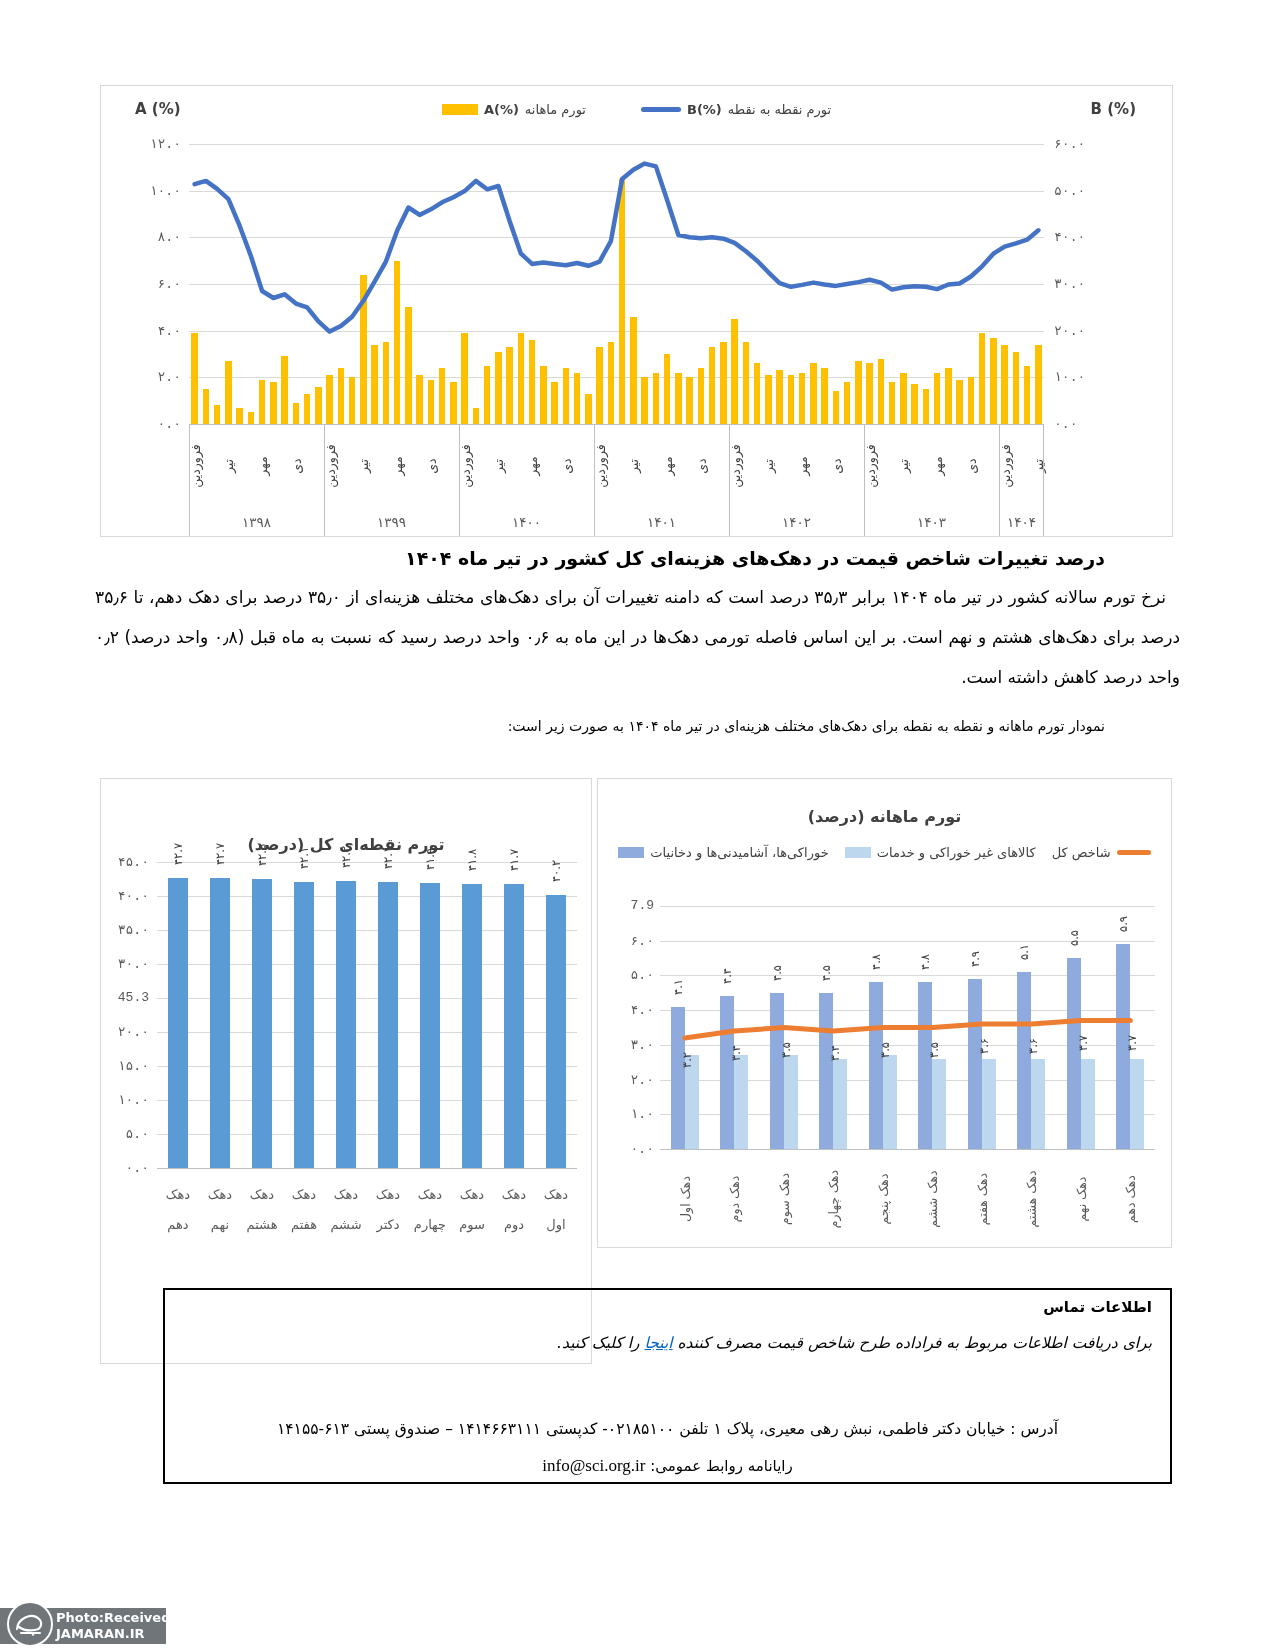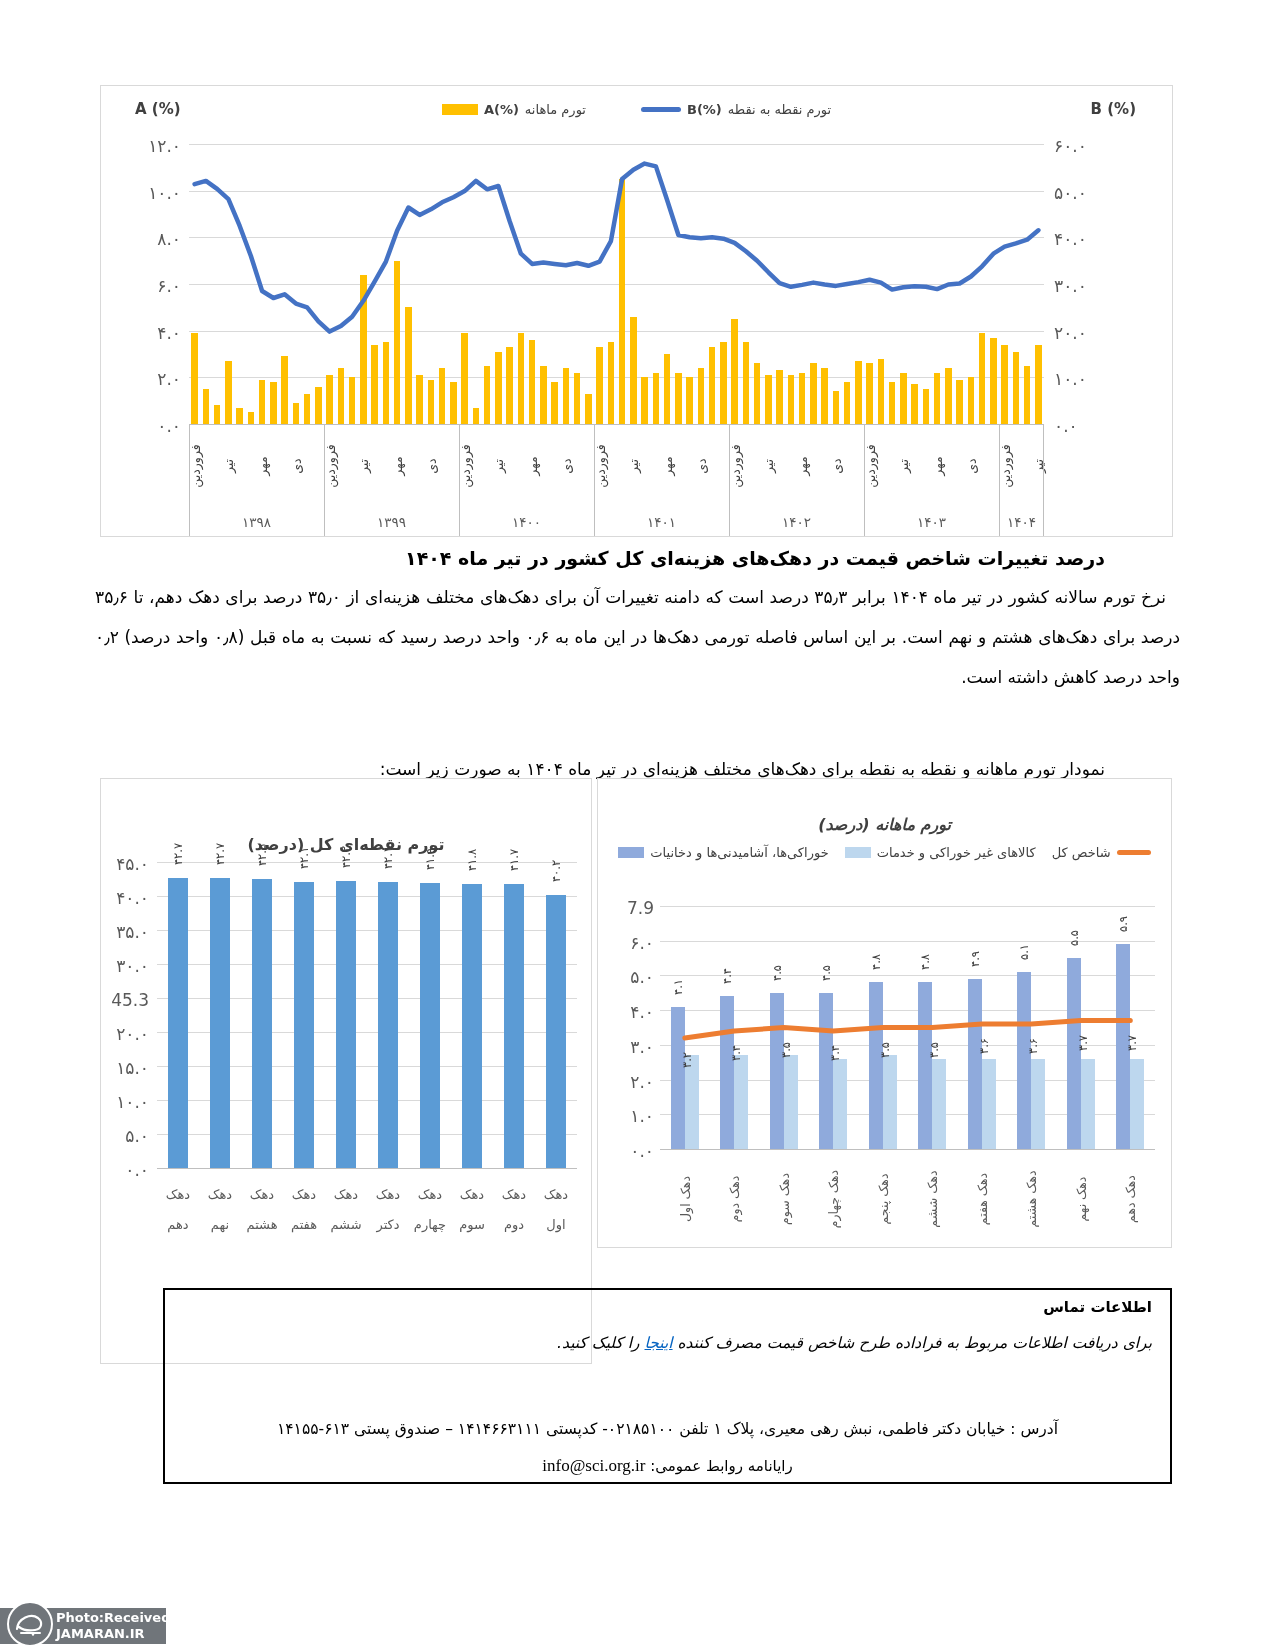--- a/index.html
+++ b/index.html
@@ -1,35 +1,35 @@
 <!DOCTYPE html>
 <html lang="fa"><head>
 <meta charset="utf-8">
 <style>
   html,body{margin:0;padding:0;background:#fff;}
   #page{position:relative;width:1275px;height:1650px;background:#fff;overflow:hidden;
         font-family:"DejaVu Sans",sans-serif;color:#000;}
   .panel{position:absolute;background:#fff;border:1px solid #D9D9D9;box-sizing:border-box;}
   .plot{position:absolute;border-bottom:1px solid #BFBFBF;}
   .grid{position:absolute;left:0;right:0;height:1px;background:#D9D9D9;}
-  .tick{position:absolute;font-size:17px;color:#595959;white-space:nowrap;}
+  .tick{position:absolute;font-size:13px;color:#595959;white-space:nowrap;font-family:Liberation Mono, monospace;}
   .tick.r{text-align:right;}
   .rlab{position:absolute;white-space:nowrap;transform:translate(-50%,-50%) rotate(-90deg);
         font-size:11.5px;color:#404040;direction:rtl;}
   .axis-title{position:absolute;font-size:15px;font-weight:bold;color:#404040;}
   .legend-row{position:absolute;display:flex;justify-content:center;align-items:center;}
   .legend-item{display:flex;align-items:center;gap:6px;font-size:13px;color:#404040;}
   .vline{position:absolute;width:1px;background:#BFBFBF;}
   .chart-title{position:absolute;left:0;right:0;text-align:center;font-size:16px;
                font-weight:bold;color:#404040;direction:rtl;}
   .rtl{direction:rtl;}
   #heading{position:absolute;top:547px;right:170px;font-size:19px;font-weight:bold;direction:rtl;}
   #paragraph{position:absolute;top:578px;right:95px;left:95px;direction:rtl;text-align:justify;
              font-size:17px;line-height:2.35;text-indent:14px;}
-  #note{position:absolute;top:718px;right:170px;direction:rtl;font-size:17px;margin-top:41px;}
+  #note{position:absolute;top:718px;right:170px;direction:rtl;font-size:14px;}
   #contact-box{position:absolute;left:163px;top:1288px;width:1009px;height:196px;
                border:2px solid #000;box-sizing:border-box;}
   #contact-title{position:absolute;top:8px;right:18px;font-size:15px;font-weight:bold;direction:rtl;}
   #contact-line{position:absolute;top:44px;right:18px;font-size:15.5px;direction:rtl;font-style:italic;}
   #contact-line a{color:#0563C1;text-decoration:underline;cursor:pointer;}
   #contact-address{position:absolute;top:130px;left:0;right:0;text-align:center;font-size:15.5px;direction:rtl;}
   #contact-email{position:absolute;top:166px;left:0;right:0;text-align:center;font-size:15px;direction:rtl;}
   #contact-email .mail{font-family:"Liberation Serif",serif;font-size:17px;direction:ltr;unicode-bidi:embed;}
   #watermark{position:absolute;left:0;top:1608px;width:166px;height:36px;background:#70757A;}
   #watermark .wm-text{position:absolute;left:56px;top:2px;color:#fff;font-weight:bold;
@@ -289,21 +289,21 @@
       <div class="tick r" style="left: 2px; width: 46px; top: 177px;">۳۰.۰</div>
       <div class="tick r" style="left: 2px; width: 46px; top: 211px;">45.3</div>
       <div class="tick r" style="left: 2px; width: 46px; top: 245px;">۲۰.۰</div>
       <div class="tick r" style="left: 2px; width: 46px; top: 279px;">۱۵.۰</div>
       <div class="tick r" style="left: 2px; width: 46px; top: 313px;">۱۰.۰</div>
       <div class="tick r" style="left: 2px; width: 46px; top: 347px;">۵.۰</div>
       <div class="tick r" style="left: 2px; width: 46px; top: 381px;">۰.۰</div>
     </div>
 
   <div class="panel" id="right-panel" style="left:597px;top:778px;width:575px;height:470px;">
-    <div class="chart-title" style="top:36px;font-style:italic;">تورم ماهانه (درصد)</div>
+    <div class="chart-title" style="top:28px;">تورم ماهانه (درصد)</div>
     <div class="legend-row" id="right-legend" style="left: 0px; right: 0px; top: 66px; gap: 16px; font-size: 12.5px;">
         <div class="legend-item">
           <div style="width: 26px; height: 11px; background: rgb(143, 170, 220);"></div>
           <div class="rtl">خوراکی‌ها، آشامیدنی‌ها و دخانیات</div>
         </div>
         <div class="legend-item">
           <div style="width: 26px; height: 11px; background: rgb(189, 215, 238);"></div>
           <div class="rtl">کالاهای غیر خوراکی و خدمات</div>
         </div>
         <div class="legend-item">

